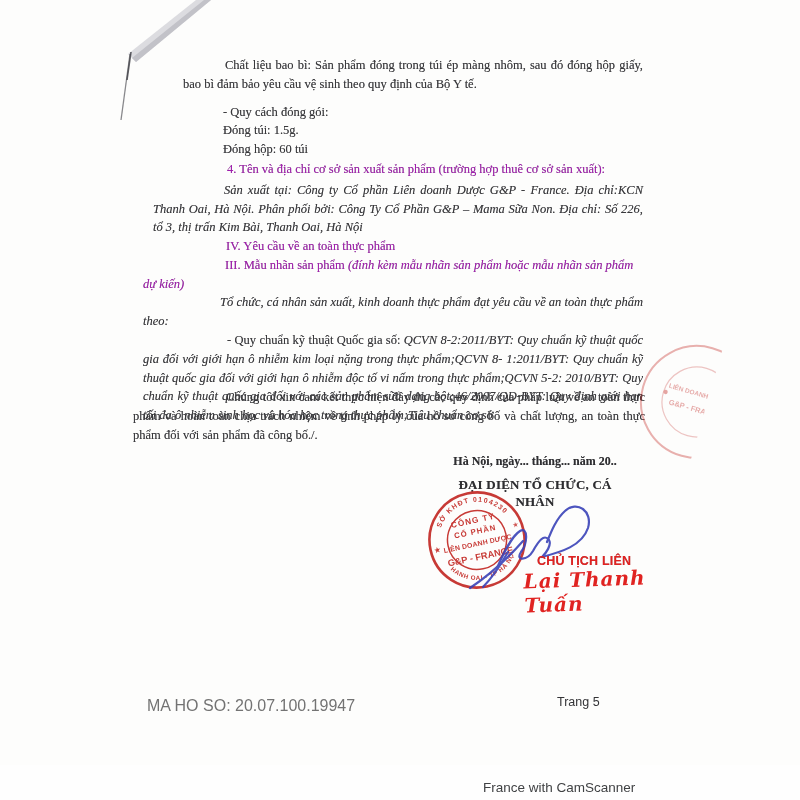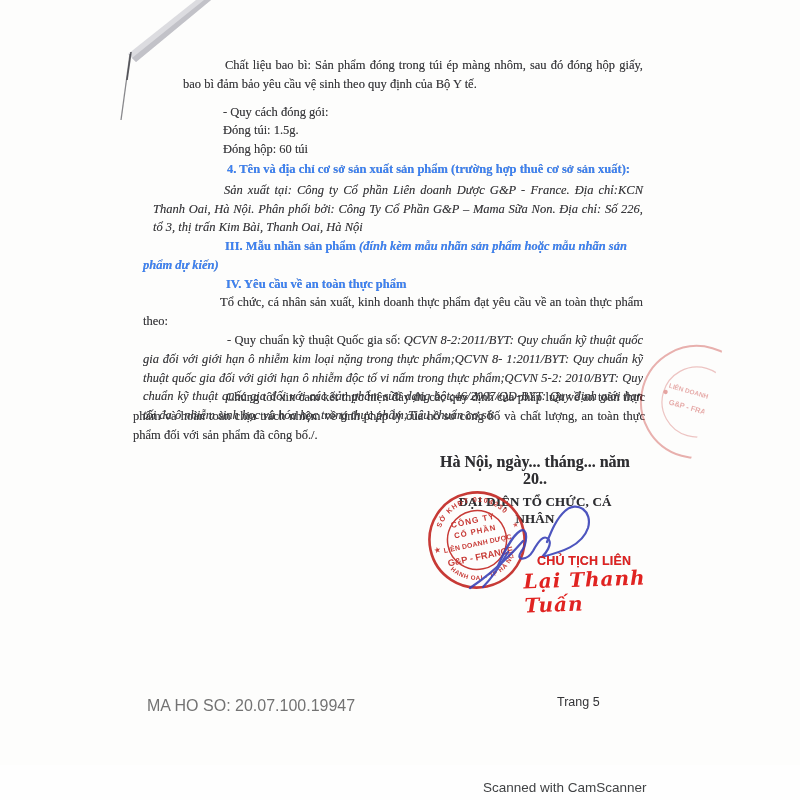--- a/index.html
+++ b/index.html
@@ -4,38 +4,38 @@
 <style>
   html,body{margin:0;padding:0;background:#ffffff;}
   .canvas{
     position:relative;width:800px;height:800px;background:#fefefe;overflow:hidden;
     font-family:"Liberation Serif", serif;color:#333336;
   }
   .page{position:absolute;left:0;top:0;width:800px;height:765px;background:#fdfdfc;}
   .textblock{position:absolute;font-size:12.5px;line-height:18.8px;color:#38383b;}
   .textblock p{margin:0;text-align:justify;}
   .textblock p.single{text-align:left;}
-  .b{font-weight:bold;color:#3b82f6;}
+  .b{font-weight:normal;color:#a21caf;}
   .i{font-style:italic;}
   .soft{text-shadow:0 0 0.5px rgba(70,70,75,0.55);}
   
   #blk1{left:183px;top:56px;width:460px;}
   #blk2{left:153px;top:160px;width:490px;}
   #blk3{left:143px;top:237px;width:500px;}
   #blk4{left:133px;top:388px;width:512px;font-family:Liberation Serif, serif;}
   #p-spec{margin-top:9px;}
   #p-manufacturer{margin-top:2px;}
   .ind42{text-indent:42px;} .ind40{text-indent:40px;} .ind74{text-indent:74px;}
   .ind71{text-indent:71px;font-style:italic;} .ind82{text-indent:82px;} .ind83{text-indent:83px;}
-  .ind77{text-indent:77px;} .ind84{text-indent:84px;} .ind93{text-indent:93px;}
+  .ind77{text-indent:77px;font-style:italic;} .ind84{text-indent:84px;} .ind93{text-indent:93px;}
   .signblock{
     position:absolute;left:437px;top:453px;width:196px;text-align:center;
     font-weight:bold;color:#2e2e31;
   }
-  .signblock .dateline{font-size:16px;line-height:17px;margin:0;}
+  .signblock .dateline{font-size:12px;line-height:17px;margin:0;}
   .signblock .rep{font-size:13px;line-height:17px;margin:6px;letter-spacing:0.2px;}
   .sig-title{
     position:absolute;left:537px;top:554px;width:110px;
     font-family:"Liberation Sans", sans-serif;font-weight:bold;font-size:12.5px;
     color:#e32120;letter-spacing:0.2px;
   }
   .sig-name{
     position:absolute;left:524px;top:567px;width:150px;
     font-family:"DejaVu Serif", serif;font-style:italic;font-weight:bold;
     font-size:20px;color:#e02321;transform:rotate(-2deg);letter-spacing:1px;
@@ -67,22 +67,22 @@
     <p class="single ind40">Đóng túi: 1.5g.</p>
     <p class="single ind40">Đóng hộp: 60 túi</p>
   </div>
 
   <div id="blk2" class="textblock soft">
     <p class="single ind74 b">4. Tên và địa chỉ cơ sở sản xuất sản phẩm (trường hợp thuê cơ sở sản xuất):</p>
     <p id="p-manufacturer" class="ind71">Sản xuất tại: Công ty Cổ phần Liên doanh Dược G&amp;P - France. Địa chỉ:KCN Thanh Oai, Hà Nội. Phân phối bởi: Công Ty  Cổ Phần G&amp;P – Mama Sữa Non. Địa chỉ: Số 226, tổ 3, thị trấn Kim Bài, Thanh Oai, Hà Nội</p>
   </div>
 
   <div id="blk3" class="textblock soft">
+    <p class="single ind83 b">IV. Yêu cầu về an toàn thực phẩm</p>
     <p class="single ind82"><span class="b">III. Mẫu nhãn sản phẩm </span><span class="b i">(đính kèm mẫu nhãn sản phẩm hoặc mẫu nhãn sản phẩm dự kiến)</span></p>
-    <p class="single ind83 b">IV. Yêu cầu về an toàn thực phẩm</p>
     <p class="ind77">Tổ chức, cá nhân sản xuất, kinh doanh thực phẩm đạt yêu cầu về an toàn thực phẩm theo:</p>
     <p class="ind84"><span>- Quy chuẩn kỹ thuật Quốc gia số: </span><span class="i">QCVN 8-2:2011/BYT: Quy chuẩn kỹ thuật quốc gia đối với giới hạn ô nhiễm kim loại nặng trong thực phẩm;QCVN 8- 1:2011/BYT: Quy chuẩn kỹ thuật quốc gia đối với giới hạn ô nhiễm độc tố vi nấm trong thực phẩm;QCVN 5-2: 2010/BYT: Quy chuẩn kỹ thuật quốc gia đối với các sản phẩm sữa dạng bột;46/2007/QD-BYT: Quy định giới hạn tối đa ô nhiễm sinh học và hóa học trong thực phẩm;Tiêu chuẩn cơ sở</span></p>
   </div>
 
   <div id="blk4" class="textblock soft">
     <p class="ind93">Chúng tôi xin cam kết thực hiện đầy đủ các quy định của pháp luật về an toàn thực phẩm và hoàn toàn chịu trách nhiệm về tính pháp lý của hồ sơ công bố và chất lượng, an toàn thực phẩm đối với sản phẩm đã công bố./.</p>
   </div>
 
   <div class="signblock">
     <p class="dateline soft">Hà Nội, ngày... tháng... năm 20..</p>
@@ -137,14 +137,14 @@
       <path d="M 508,552 C 500,566 491,579 483,587"></path>
     </g>
   </svg>
 
   <div class="sig-title soft">CHỦ TỊCH LIÊN</div>
   <div class="sig-name">Lại Thanh Tuấn</div>
 
   <div class="footer-code">MA HO SO: 20.07.100.19947</div>
   <div class="footer-page">Trang 5</div>
 
-  <div class="watermark">Scanned with CamScanner</div>
+  <div class="watermark">France with CamScanner</div>
 </div>
 
 </body></html>

